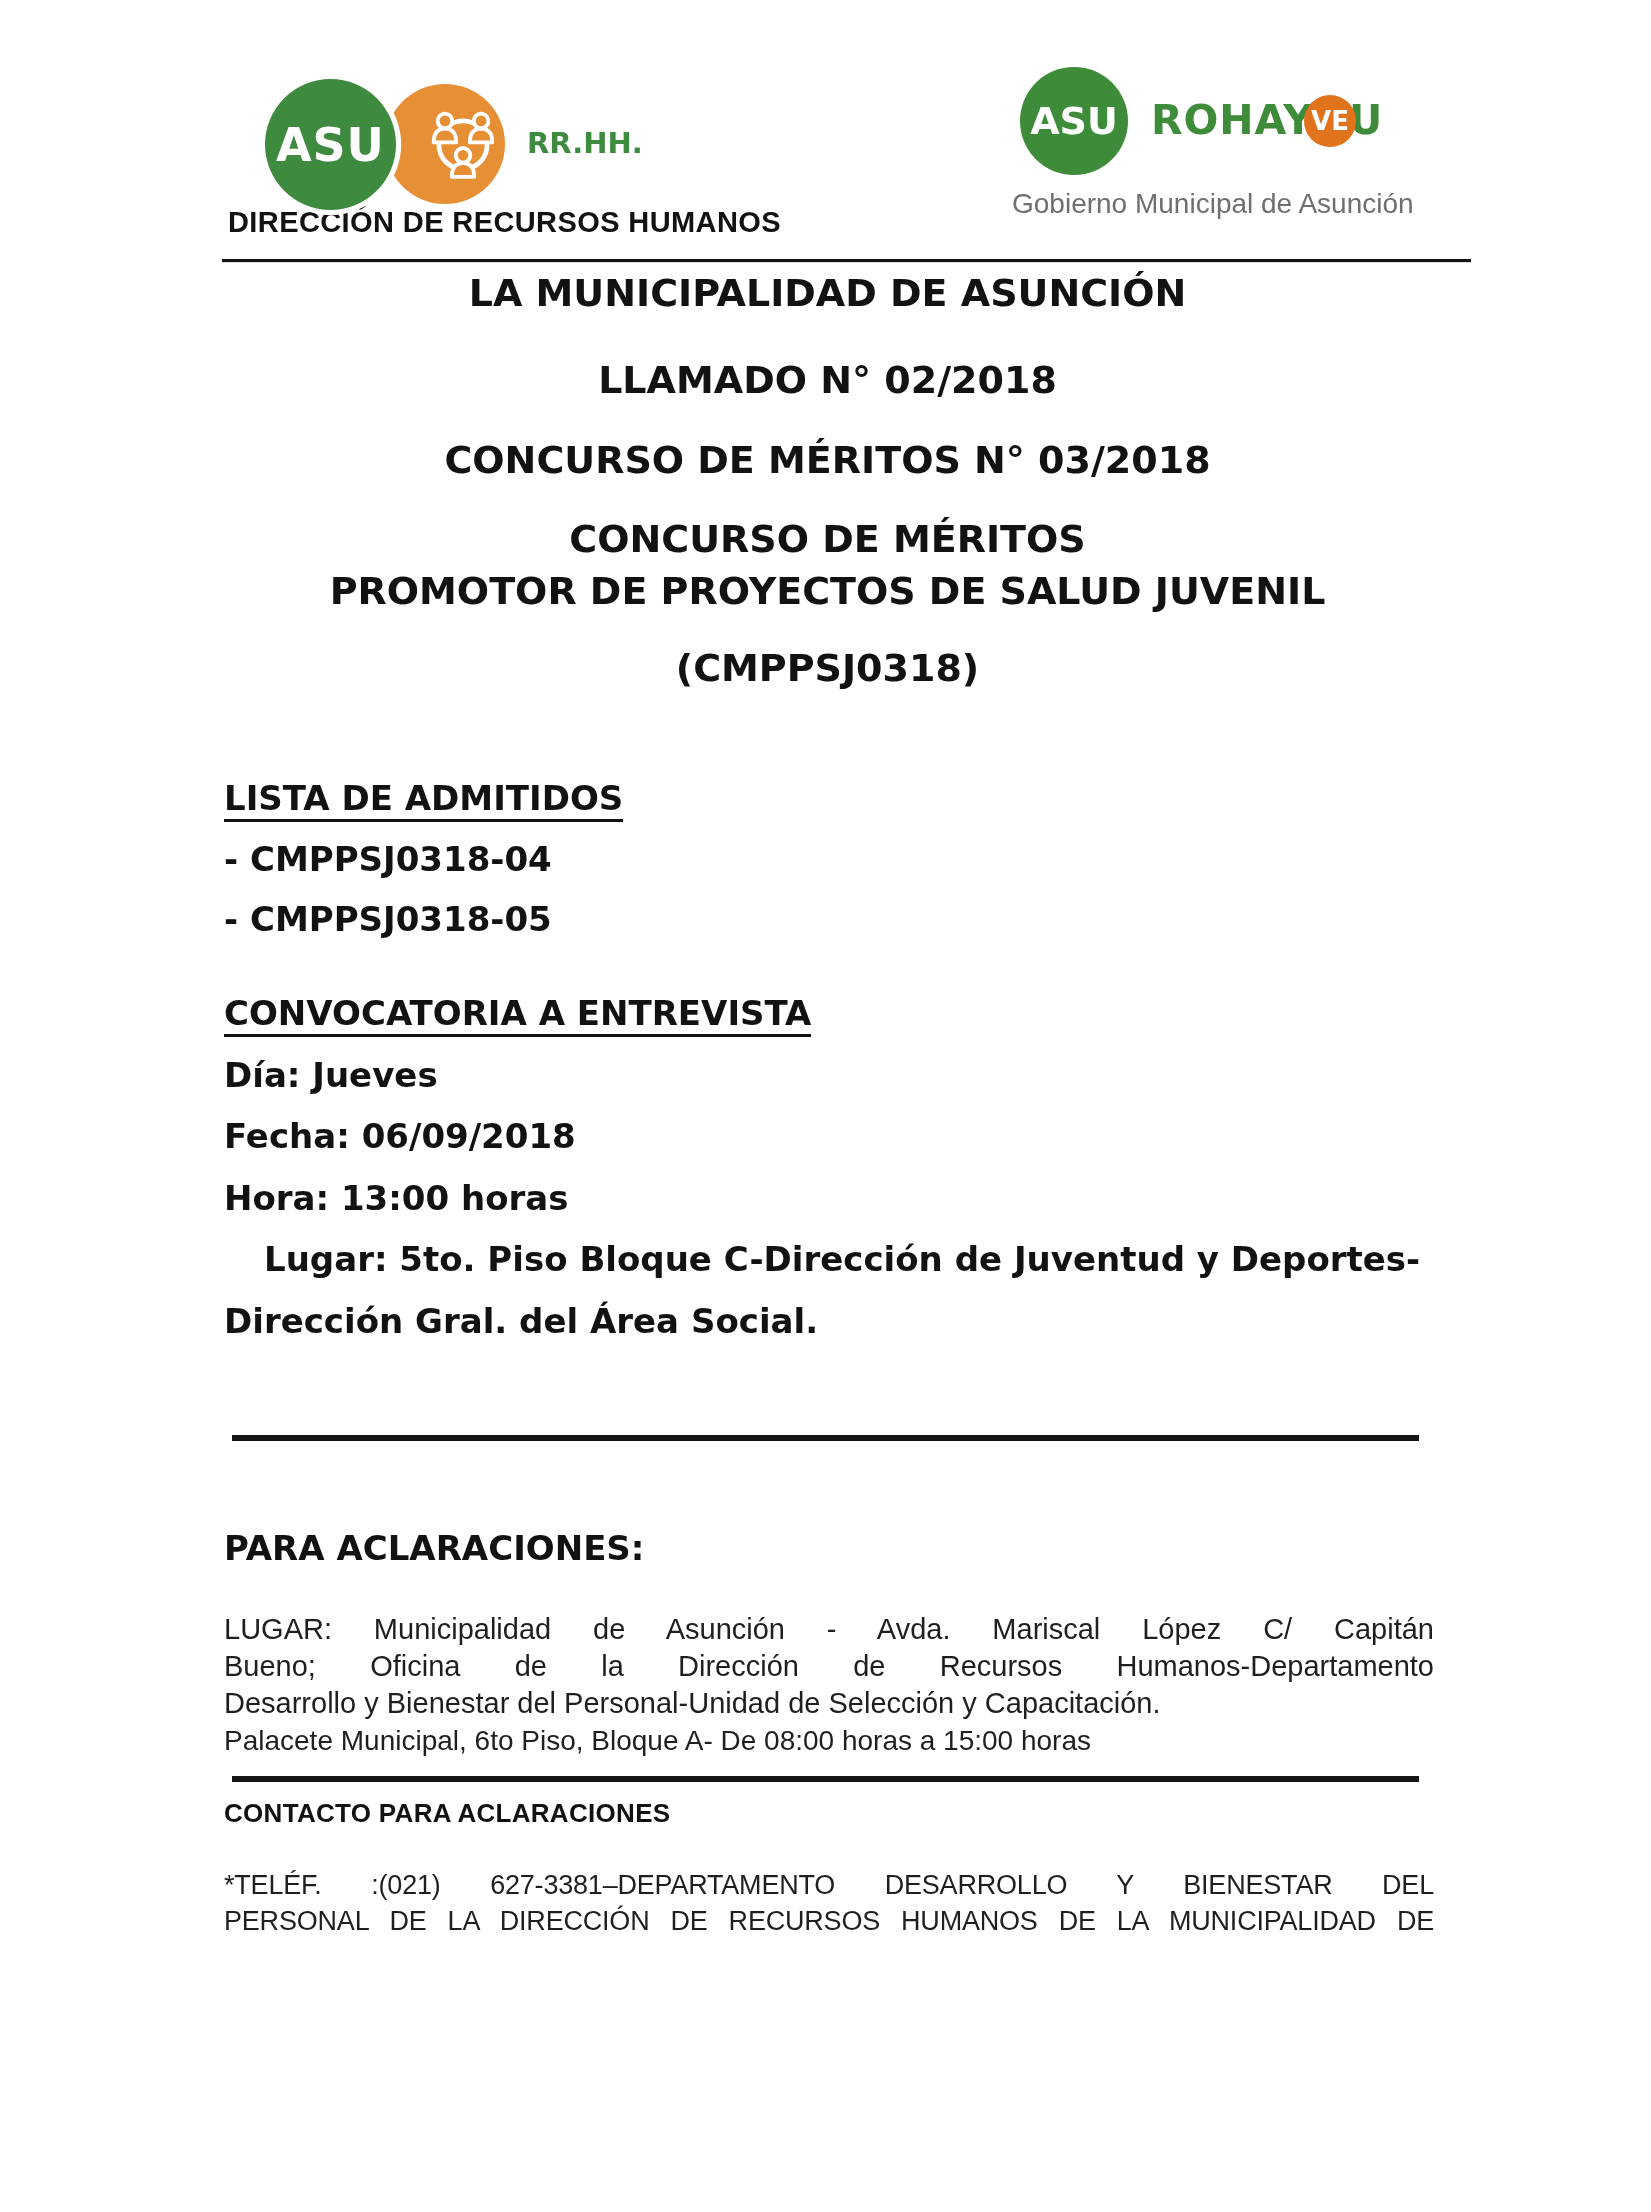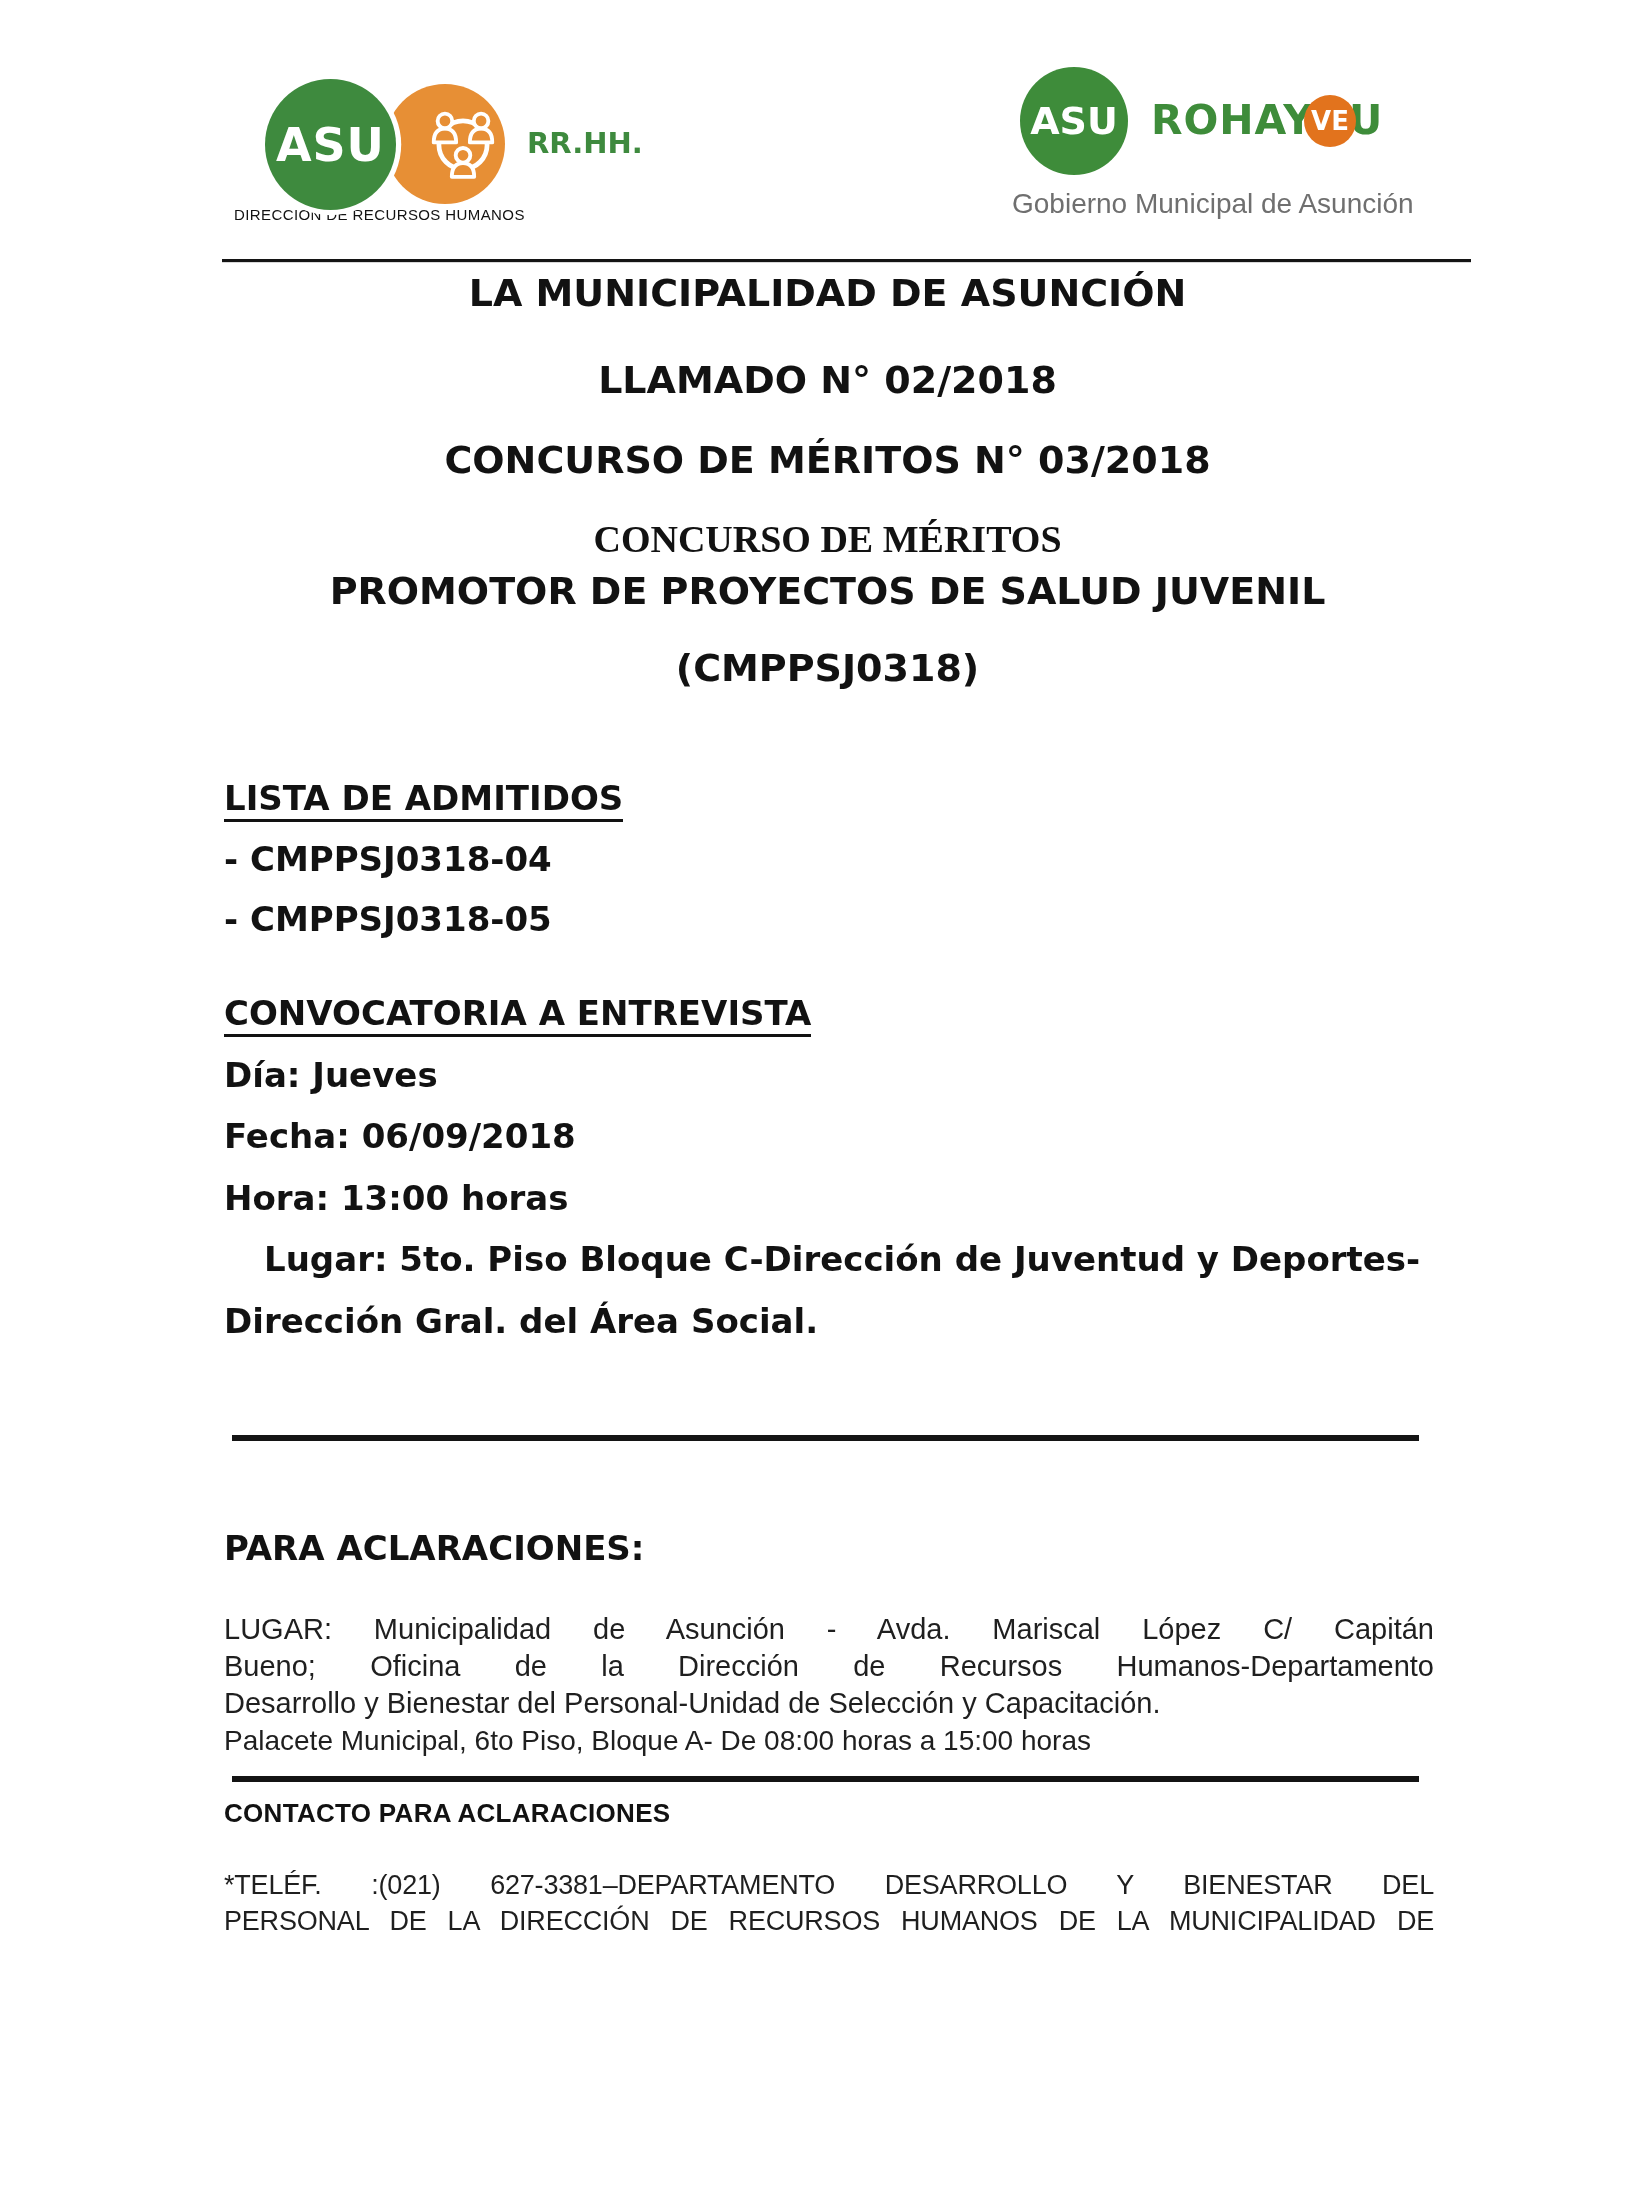--- a/index.html
+++ b/index.html
@@ -8,41 +8,41 @@
   .abs{position:absolute;}
 
   
   .circle{border-radius:50%;display:flex;align-items:center;justify-content:center;}
   .ll-orange{left:385px;top:84px;width:120px;height:120px;background:var(--ll-orange);z-index:1;}
   .ll-green{left:265px;top:79px;width:131px;height:131px;background:var(--ll-green);
             box-shadow:0 0 0 5.2px #fff;z-index:2;}
   .ll-green span{color:#fff;font-weight:bold;font-size:46px;letter-spacing:0.9px;}
   .ll-icon{left:420px;top:102px;width:86px;height:86px;z-index:3;}
   .ll-rrhh{left:527px;top:126px;font-size:29px;font-weight:bold;color:var(--ll-green);}
-  .ll-caption{left:234px;top:206px;font-size:15px;font-weight:normal;color:#121212;
+  .ll-caption{left:228px;top:206px;font-size:29px;font-weight:bold;color:#121212;
               font-family:"Liberation Sans",sans-serif;letter-spacing:0.4px;}
   .rl-green{left:1020px;top:67px;width:108px;height:108px;background:var(--rl-green);z-index:1;}
   .rl-green span{color:#fff;font-weight:bold;font-size:38px;}
   .rl-rohayhu{left:1151px;top:96px;font-size:41px;font-weight:bold;color:var(--rl-green);letter-spacing:0.9px;}
   .rl-ve{left:1304px;top:95px;width:52px;height:52px;background:var(--rl-orange);z-index:2;}
   .rl-ve span{color:#fff;font-weight:bold;font-size:26px;}
   .rl-caption{left:1012px;top:188px;font-size:28px;color:#6f6f6f;
               font-family:"Liberation Sans",sans-serif;}
 
   
   .rule{background:#141414;}
   .rule-top{left:222px;top:259px;width:1249px;height:3.4px;border-bottom:1.7px solid #d8d8d8;}
   .rule-mid{left:232px;top:1435px;width:1187px;height:6px;}
   .rule-bot{left:232px;top:1776px;width:1187px;height:6px;}
 
   
   .titles{left:222px;top:264px;width:1211px;text-align:center;}
   .titles div{font-size:38px;font-weight:bold;line-height:43px;color:#121212;white-space:nowrap;}
   .t1{margin-top:7.7px;} .t2{margin-top:44px;text-align:center;} .t3{margin-top:37px;}
-  .t4{margin-top:36px;font-family:Liberation Serif, serif;} .t5{margin-top:9.5px;} .t6{margin-top:34px;}
+  .t4{margin-top:36px;} .t5{margin-top:9.5px;} .t6{margin-top:34px;}
 
   
   .bodyline{left:224px;font-size:34px;font-weight:bold;line-height:41px;color:#121212;white-space:nowrap;}
   .section-heading{font-size:34px;}
   .section-heading span{display:inline-block;border-bottom:3.4px solid #121212;padding-bottom:0;}
 
   
   .para{left:224px;width:1210px;color:#1f1f1f;font-family:"Liberation Sans",sans-serif;}
   .lugar-para{top:1611px;font-size:29px;line-height:37px;}
   .lugar-para .just{text-align:justify;text-align-last:justify;}

